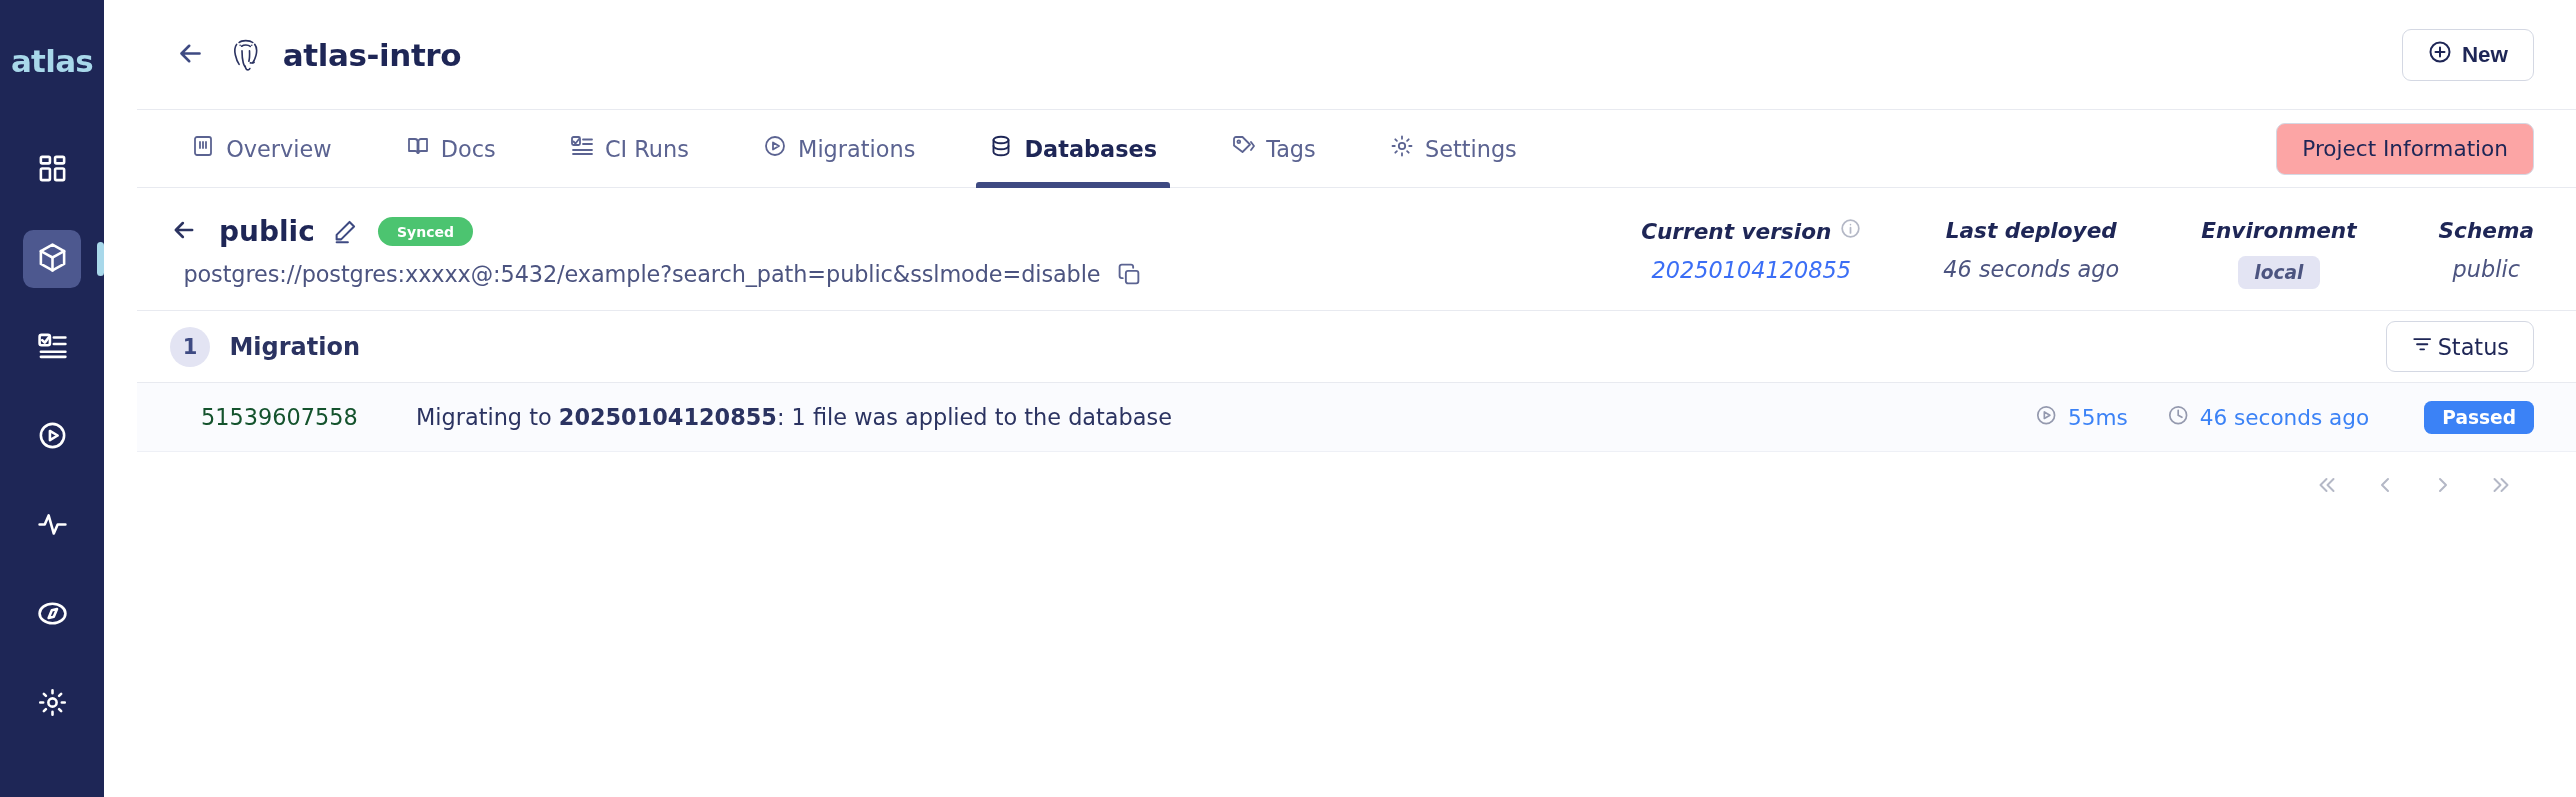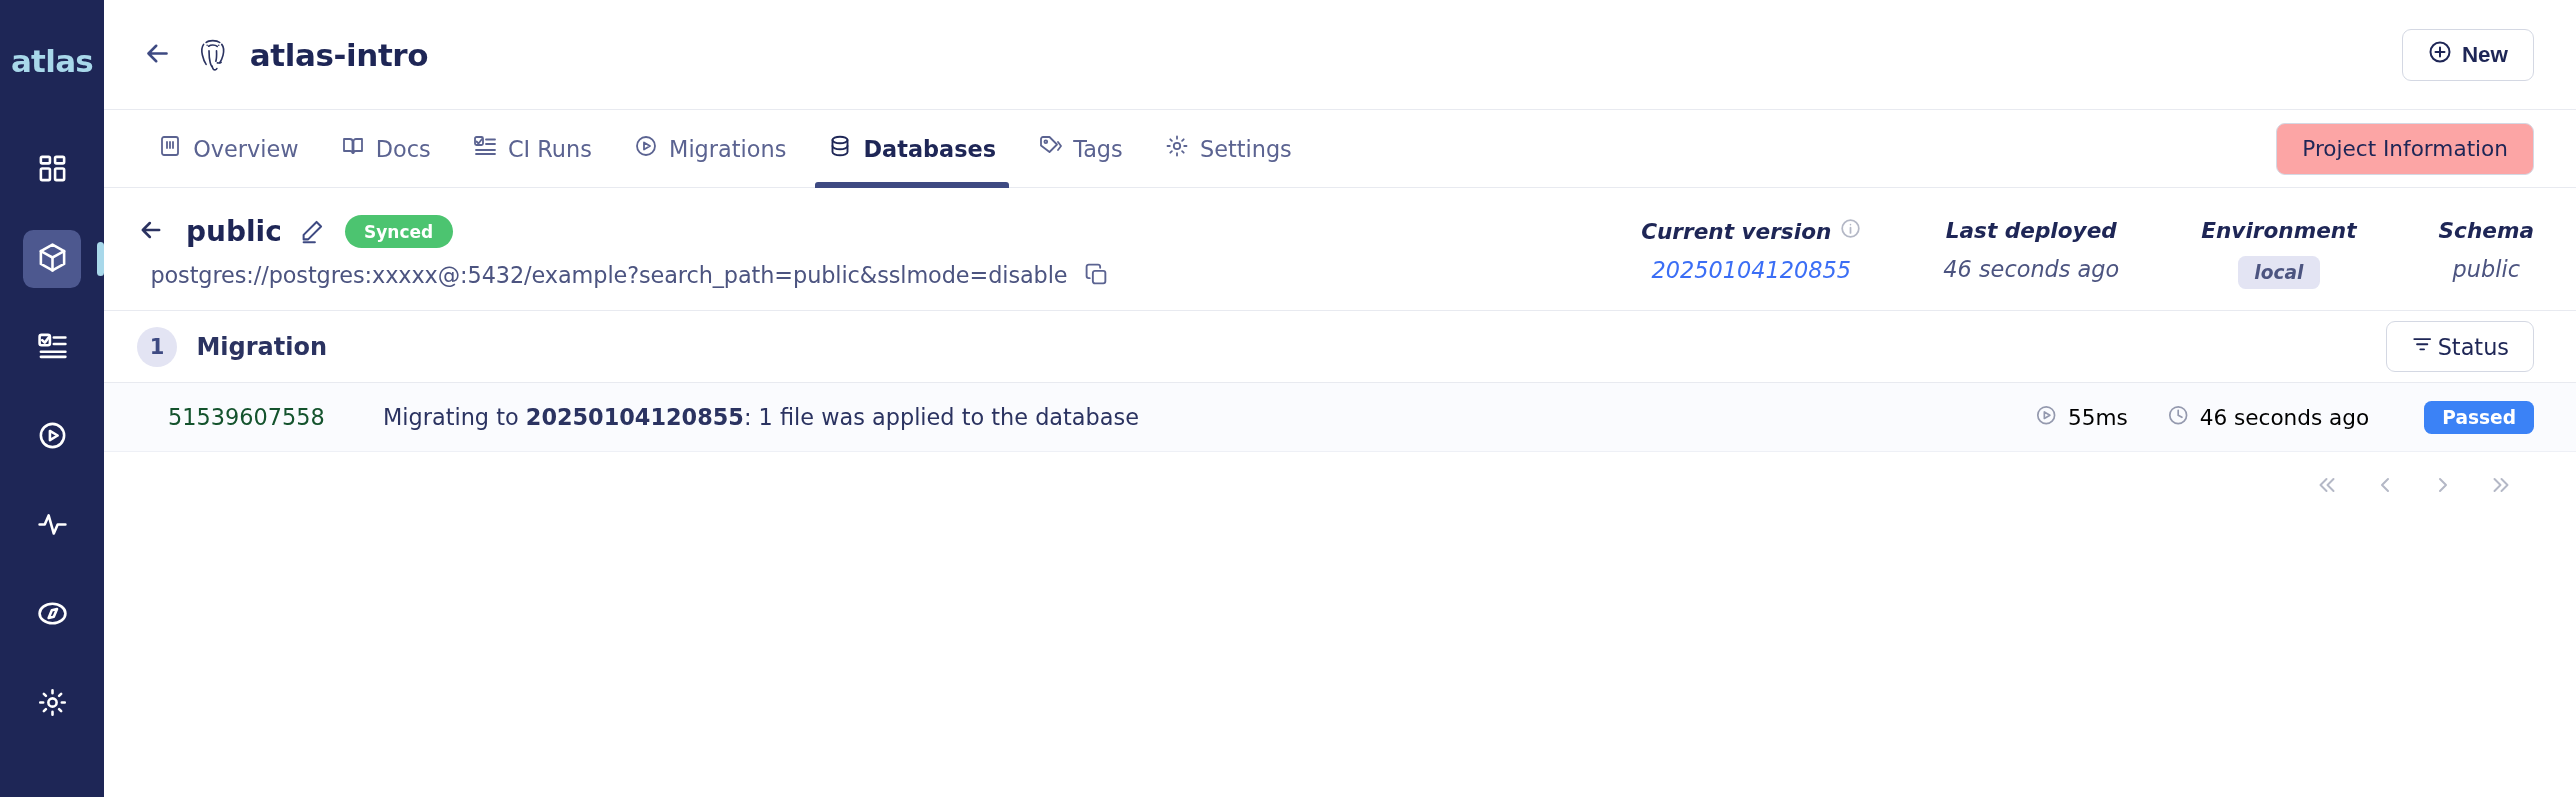--- a/index.html
+++ b/index.html
@@ -36,21 +36,21 @@
   .rail-item.active { background: #4d588f; }
   .rail-item.active::after {
     content: ""; position: absolute; right: -23px; top: 12px;
     width: 6.7px; height: 34px; border-radius: 3.7px; background: #a8d8ea;
   }
   .rail-item svg { width: 31px; height: 31px; }
   .rail-item svg * { stroke: #ffffff; }
 
   
   #main { flex: 1 1 auto; height: 798px; display: flex; flex-direction: column;
-          background: #ffffff; min-width: 0; }
+          background: #ffffff; min-width: 0; padding-left: 33px; }
 
   
   #topbar {
     height: 110px; flex: 0 0 110px;
     display: flex; align-items: center;
     padding: 0 42px 0 33px;
     border-bottom: 0.7px solid #e8eaf0;
     background: #ffffff;
   }
   #back-arrow { width: 40px; display:flex; align-items:center; justify-content:center; }
@@ -69,21 +69,21 @@
     font-size: 22.4px; font-weight: 600; cursor: pointer;
   }
   #new-button svg { width: 24px; height: 24px; }
 
   
   #tabbar {
     height: 78px; flex: 0 0 78px;
     display: flex; align-items: center;
     padding: 0 42px 0 33px;
     border-bottom: 0.7px solid #e8eaf0;
-    position: relative; background: #ffffff;
+    position: relative; background: #ffffff; gap: 32px;
   }
   .tab {
     display: flex; align-items: center; gap: 11.2px;
     height: 78px; padding: 0 21px;
     font-size: 22.4px; color: #5b6391; font-weight: 400;
     cursor: pointer; position: relative;
     font-family: "DejaVu Sans", sans-serif;
   }
   .tab svg { width: 24px; height: 24px; flex: 0 0 24px; }
   .tab.active { color: #1e2656; font-weight: 600; }
@@ -113,21 +113,21 @@
   #db-back svg { width: 28px; height: 28px; }
   #db-name {
     margin-left: 12px; font-size: 28px; font-weight: 700; color: #1e2656;
     font-family: "DejaVu Sans", sans-serif;
   }
   #db-edit { margin-left: 16.4px; width: 27px; height: 27px; display:flex; }
   #db-edit svg { width: 27px; height: 27px; }
   #synced-badge {
     margin-left: 19.4px;
     background: #4cc470; color: #ffffff;
-    font-size: 17px; font-weight: 700;
+    font-size: 14px; font-weight: 700;
     padding: 6.7px 19.4px; border-radius: 745px;
     font-family: "DejaVu Sans", sans-serif;
   }
   #conn-row { display: flex; align-items: center; margin-top: 13.4px; margin-left: 13.4px; }
   #conn-string {
     font-size: 22.4px; color: #4c5480; letter-spacing: -0.1px;
     font-family: "DejaVu Sans", sans-serif;
   }
   #copy-icon { margin-left: 16.4px; width: 25px; height: 25px; display:flex; }
   #copy-icon svg { width: 25px; height: 25px; }
@@ -195,21 +195,21 @@
     font-family: "DejaVu Sans", sans-serif;
   }
   .mig-desc {
     font-size: 22.4px; color: #2b3361; white-space: nowrap;
     font-family: "DejaVu Sans", sans-serif;
   }
   .mig-desc b { font-weight: 700; }
   .mig-right { margin-left: auto; display: flex; align-items: center; }
   .mig-stat {
     display: flex; align-items: center; gap: 10.4px;
-    font-size: 21.6px; color: #000000; white-space: nowrap;
+    font-size: 21.6px; color: #3b82f6; white-space: nowrap;
     font-family: "DejaVu Sans", sans-serif;
   }
   .mig-stat svg { width: 22.4px; height: 22.4px; }
   .mig-stat + .mig-stat { margin-left: 39px; }
   .passed-badge {
     margin-left: 55px;
     background: #3b82f6; color: #ffffff;
     font-size: 18.6px; font-weight: 700;
     padding: 6px 18px; border-radius: 7.5px;
     font-family: "DejaVu Sans", sans-serif;

